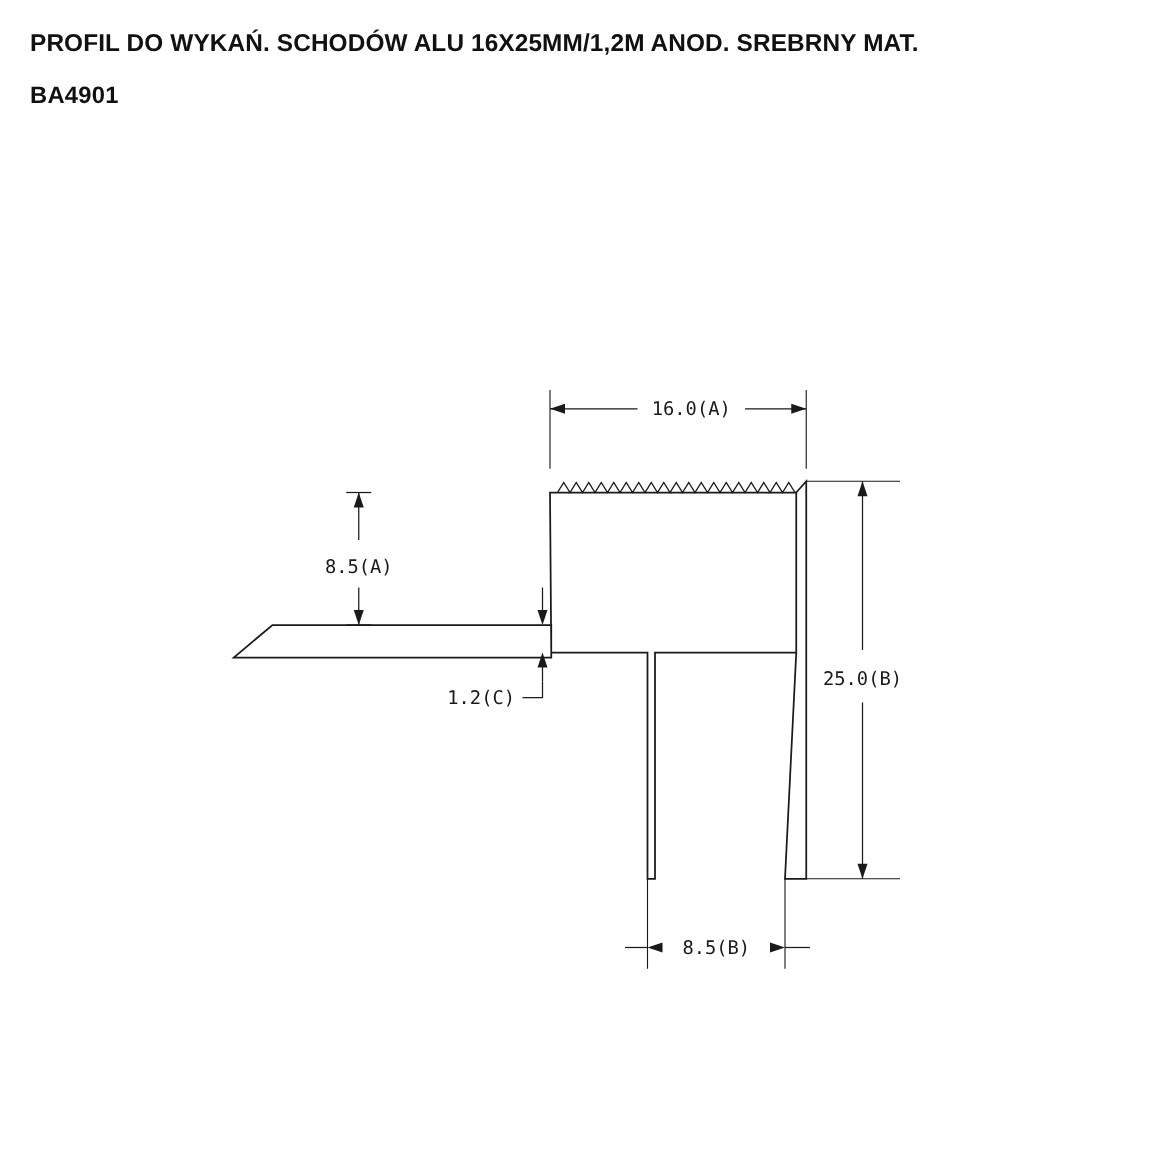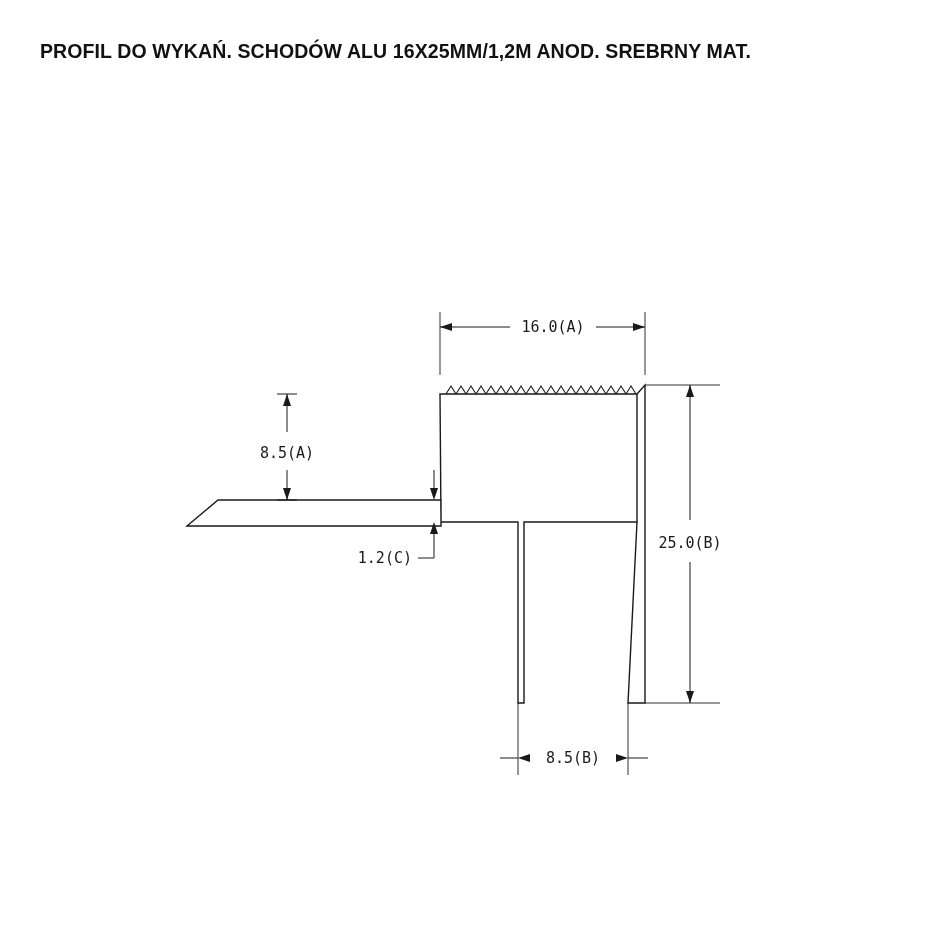--- a/index.html
+++ b/index.html
@@ -25,21 +25,21 @@
     top: 22px;
     left: 24px;
     width: 860px;
   }
   .product-title {
     font-size: 19.5px;
     font-weight: bold;
     line-height: 1.35;
     letter-spacing: 0.1px;
     color: #111111;
-    margin: 16px;
+    margin: 0;
     text-transform: uppercase;
   }
   .product-sku {
     font-size: 19px;
     font-weight: bold;
     color: #111111;
     margin: 18px 0 0 0;
     letter-spacing: 0.2px;
   }
   .sku-caption {
@@ -66,20 +66,21 @@
     fill: #1a1a1a;
   }
 </style>
 </head>
 <body>
 
 <div class="page">
 
   <div class="header">
     <h1 class="product-title">PROFIL DO WYKAŃ. SCHODÓW ALU 16X25MM/1,2M ANOD. SREBRNY MAT.</h1>
+    <div class="product-sku">BA4901</div>
   </div>
 
   <div class="drawing-wrap">
     <svg class="drawing" viewBox="0 0 940 740" xmlns="http://www.w3.org/2000/svg">
 
       <g fill="none" stroke="#1a1a1a" stroke-width="1.4" stroke-linejoin="miter" stroke-linecap="butt">
 
         <path d="M 440 224
                  L 637 224
                  L 637 352

